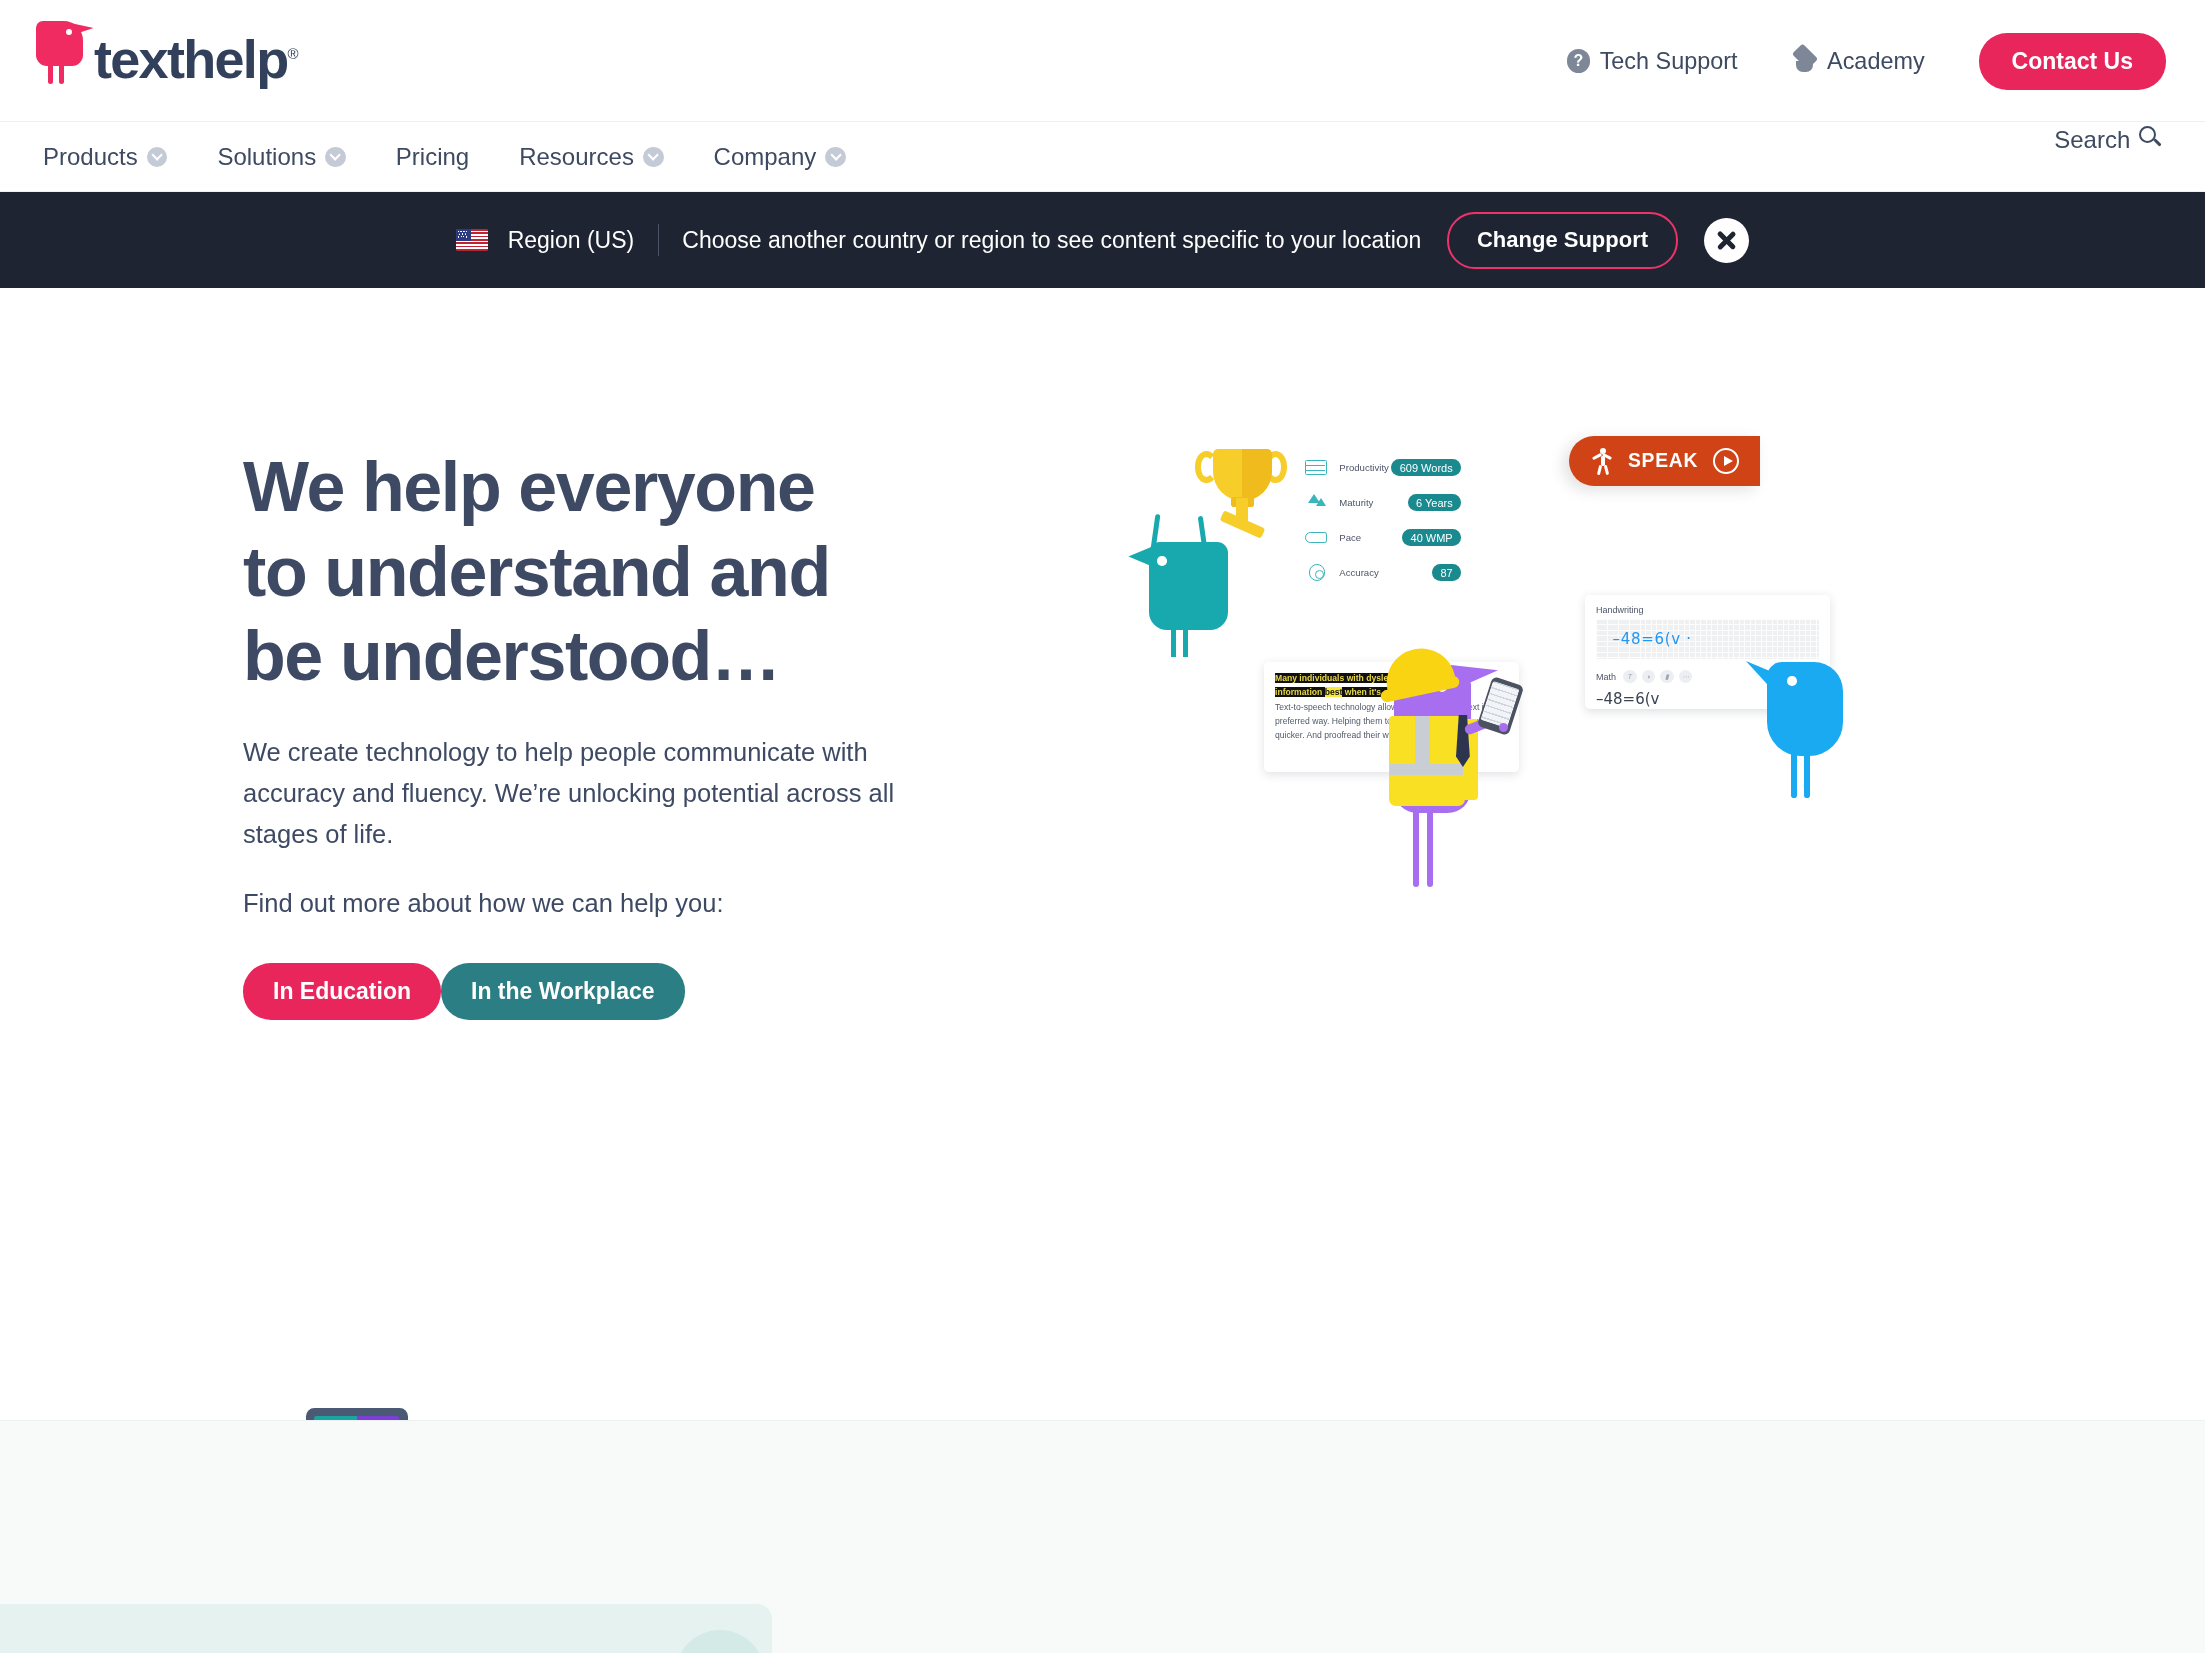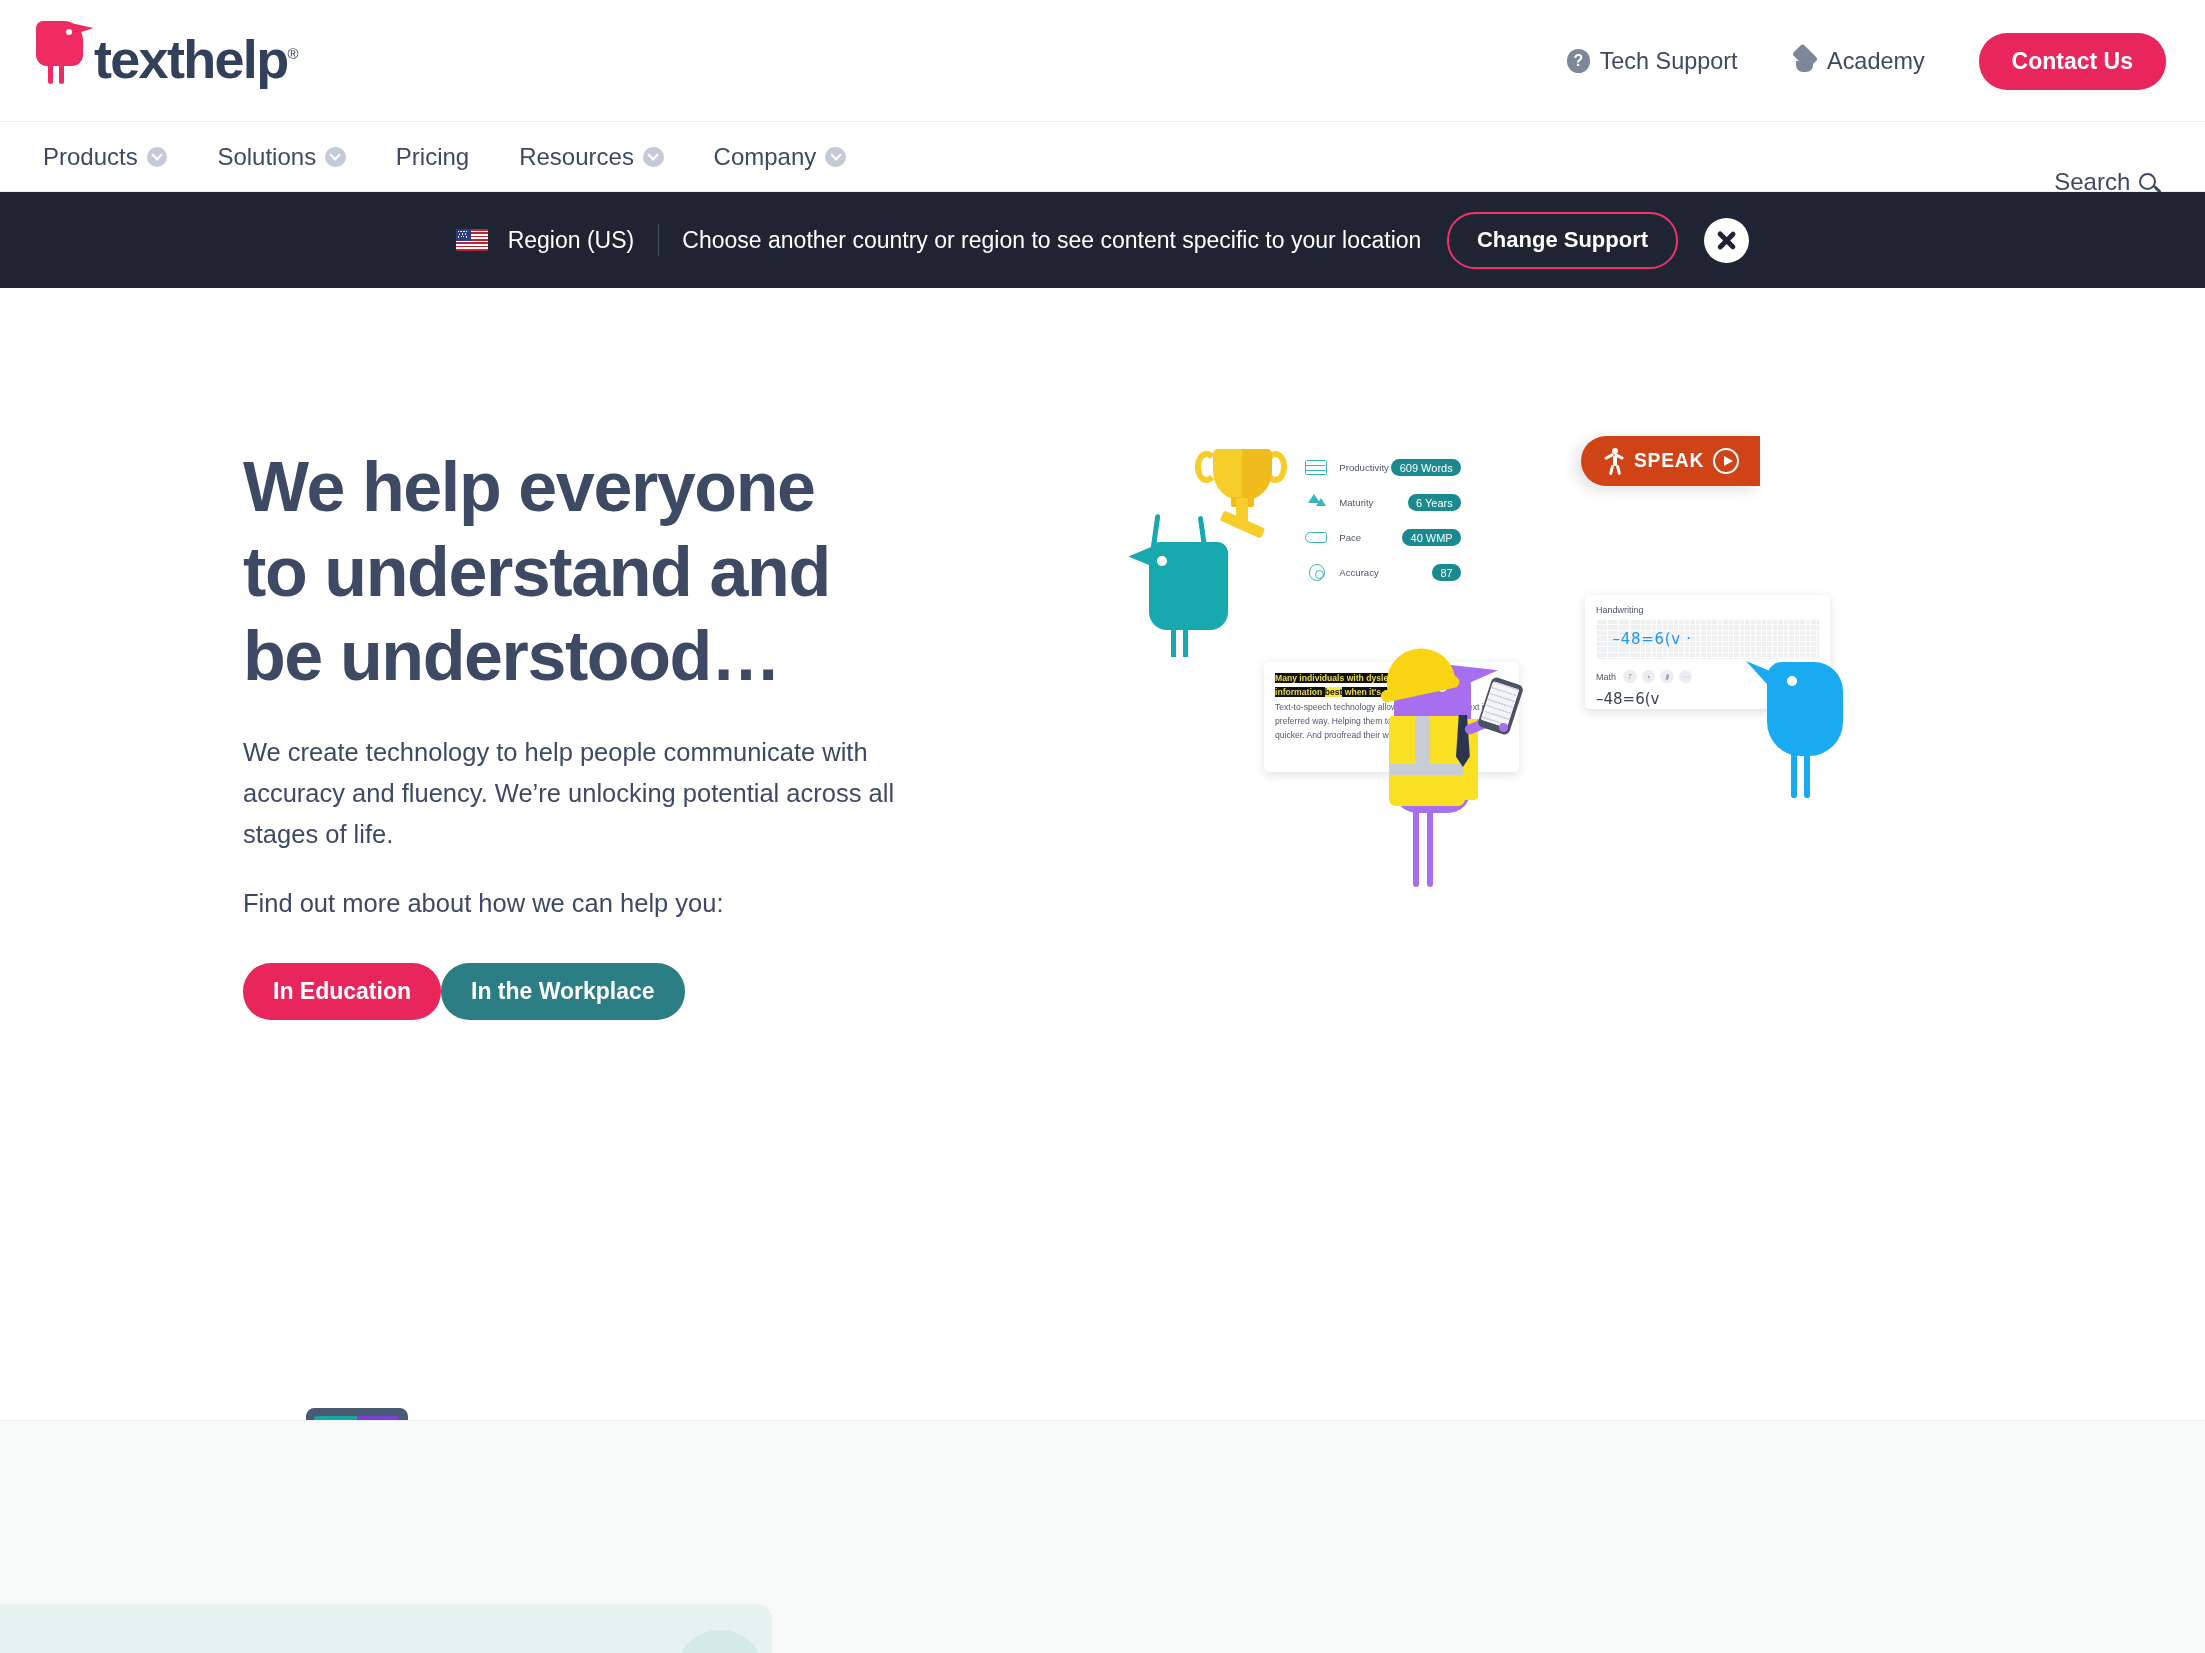--- a/index.html
+++ b/index.html
@@ -94,21 +94,21 @@
     width: 20.7px; height: 20.7px; border-radius: 50%; background: #c4cbd6;
     display: flex; align-items: center; justify-content: center;
   }
   .chev::after {
     content: ""; width: 6.2px; height: 6.2px;
     border-right: 2.1px solid #fff; border-bottom: 2.1px solid #fff;
     transform: rotate(45deg) translate(-1.4px,-1.4px);
   }
   .nav-search {
     position: absolute; right: 43px; top: 4px; height: 70px;
-    display: flex; align-items: flex-end; gap: 8.3px;
+    display: flex; align-items: flex-start; gap: 8.3px;
     font-size: 24px; color: #3e4a61; cursor: pointer;
   }
   .ico-search { width: 23.4px; height: 23.4px; position: relative; }
   .ico-search .ring {
     position: absolute; left: 0; top: 0; width: 17px; height: 17px;
     border: 2.8px solid #3e4a61; border-radius: 50%;
   }
   .ico-search .handle {
     position: absolute; left: 14.5px; top: 15px; width: 9px; height: 2.8px;
     background: #3e4a61; transform: rotate(45deg); border-radius: 1.4px;
@@ -186,21 +186,21 @@
     font-family: "Liberation Sans", sans-serif; white-space: nowrap;
   }
   .btn-edu { background: #e8265c; }
   .btn-work { background: #2b7e83; }
 
   
   .speak-btn {
     position: absolute; top: 436px; right: 0px;
     background: #cf4316; color: #fff; height: 50px;
     border-radius: 25px 0 0 25px; padding: 0 20.7px 0 23.4px;
-    display: flex; align-items: center; gap: 9px; cursor: pointer;
+    display: flex; align-items: center; gap: 15px; cursor: pointer;
     box-shadow: -5.5px 4.1px 15px rgba(0,0,0,0.12);
     border: none; font-family: "Liberation Sans", sans-serif;
   }
   .ico-person { width: 20.7px; height: 26px; position: relative; flex: none; }
   .ico-person .head { position: absolute; left: 7.6px; top: 0; width: 6.2px; height: 6.2px; background: #fff; border-radius: 50%; }
   .ico-person .torso { position: absolute; left: 9px; top: 7.6px; width: 3.4px; height: 10.3px; background: #fff; border-radius: 1.4px; }
   .ico-person .armL { position: absolute; left: 0px; top: 6.9px; width: 10.3px; height: 2.8px; background: #fff; border-radius: 1.4px; transform: rotate(-28deg); }
   .ico-person .armR { position: absolute; left: 10.3px; top: 6.9px; width: 10.3px; height: 2.8px; background: #fff; border-radius: 1.4px; transform: rotate(28deg); }
   .ico-person .legL { position: absolute; left: 5.5px; top: 16.5px; width: 2.8px; height: 10.3px; background: #fff; border-radius: 1.4px; transform: rotate(14deg); }
   .ico-person .legR { position: absolute; left: 12.4px; top: 16.5px; width: 2.8px; height: 10.3px; background: #fff; border-radius: 1.4px; transform: rotate(-14deg); }

